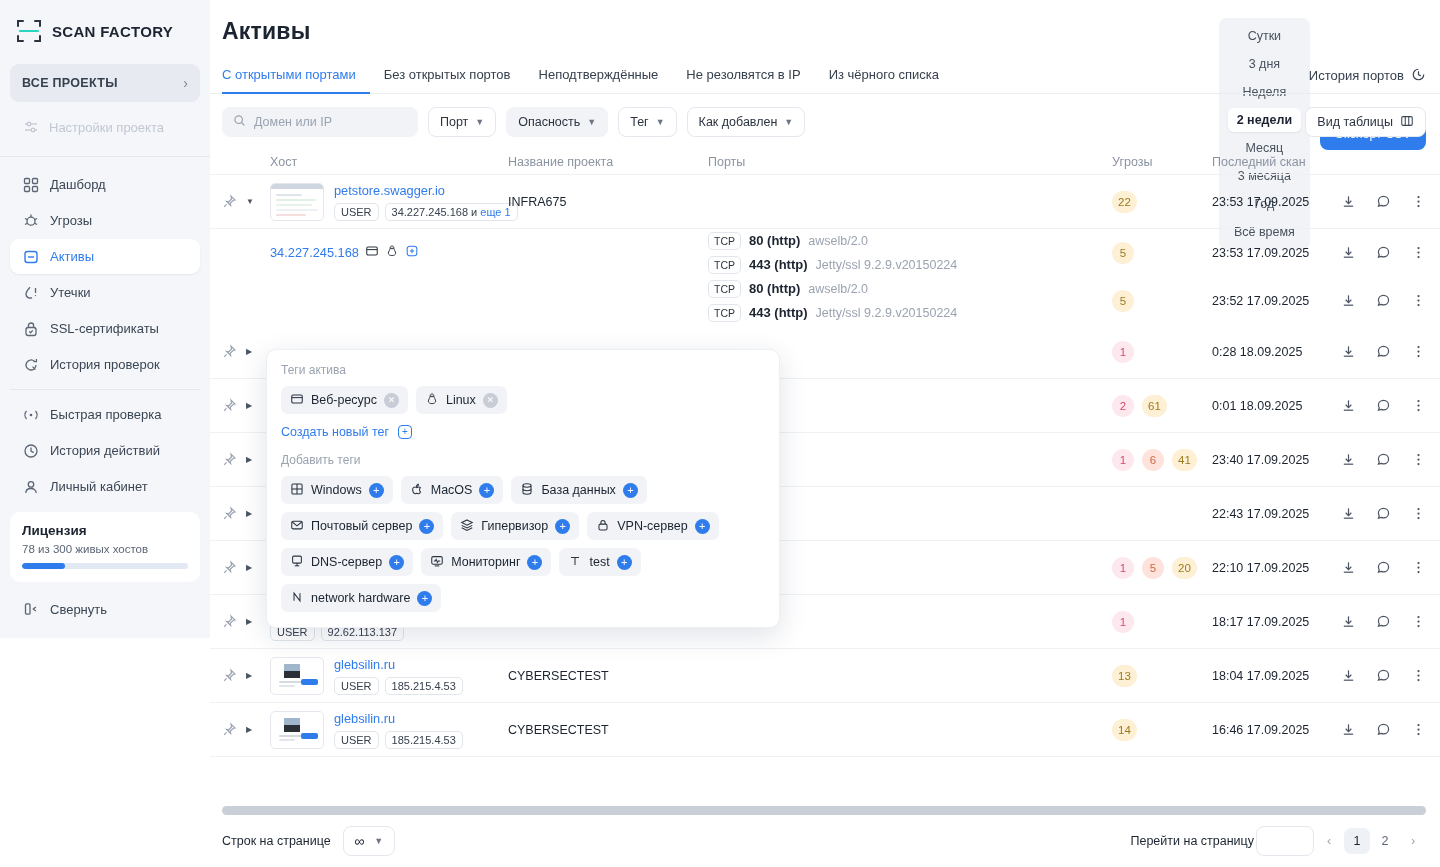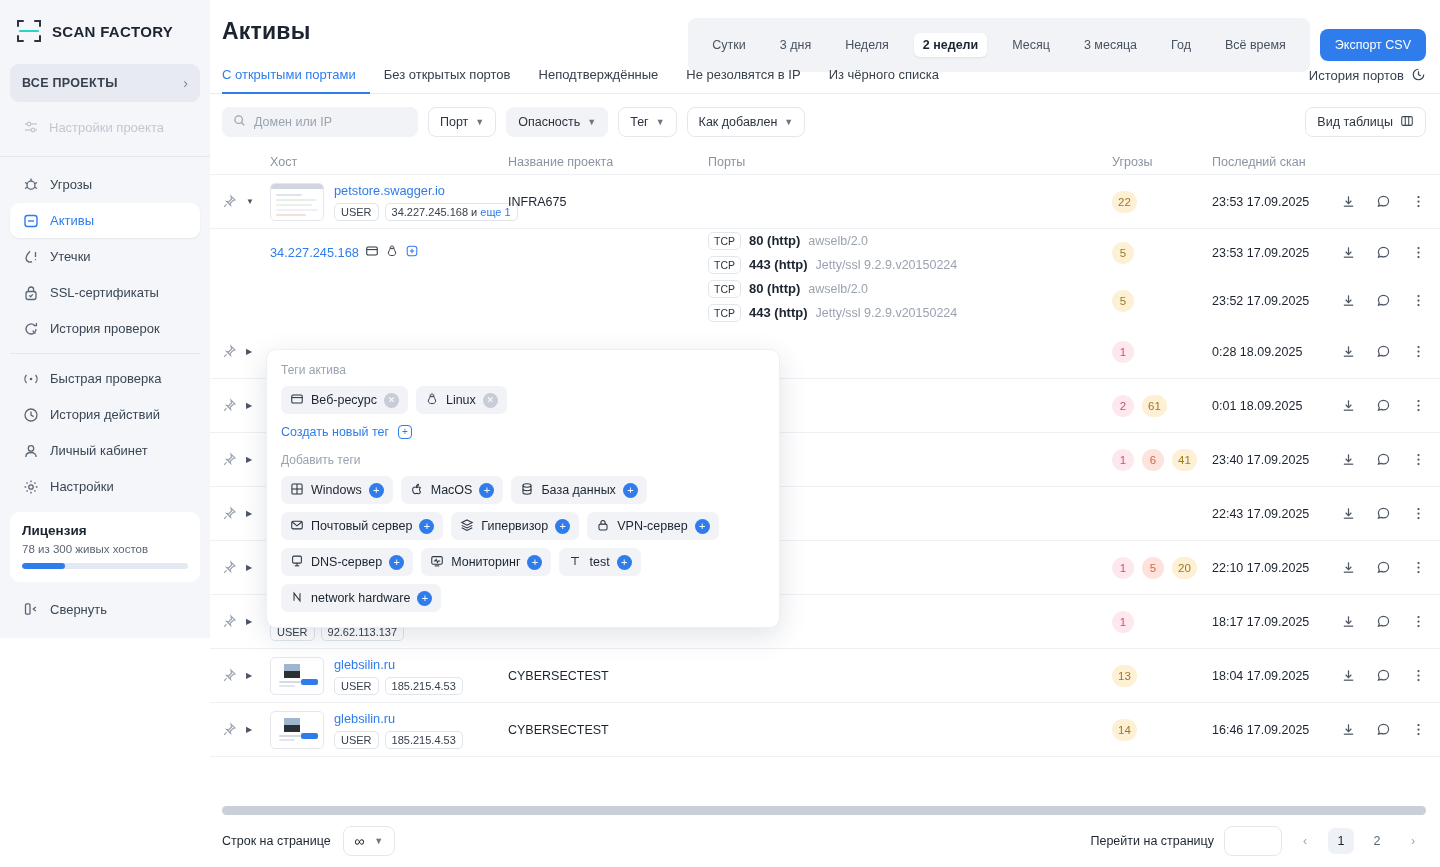--- a/index.html
+++ b/index.html
@@ -61,21 +61,21 @@
     height: 30px; font-size: 13px; color: #3b4654; cursor: pointer;
   }
 
   
   .main { flex: 1; height: 867px; position: relative; background: #fff; display: flex; flex-direction: column; }
 
   .topbar { display: flex; align-items: flex-start; padding: 18px 14px 0 12px; height: 58px; }
   .page-title { font-size: 23px; font-weight: bold; color: #1b2430; letter-spacing: .2px; padding-left: 0; }
   .top-right { margin-left: auto; display: flex; align-items: center; gap: 10px; }
   .period {
-    background: #f1f3f7; border-radius: 8px; padding: 15px; display: flex; align-items: center; gap: 16px;
+    background: #f1f3f7; border-radius: 8px; padding: 6px; display: flex; align-items: center; gap: 4px; flex-direction: column;
   }
   .period-item {
     font-size: 12.5px; color: #48525f; padding: 5px 9px; border-radius: 6px; cursor: pointer; white-space: nowrap;
   }
   .period-item.active { background: #fff; color: #1b2430; font-weight: bold; box-shadow: 0 1px 2px rgba(20,40,80,.08); }
   .export-btn {
     background: #2f7ced; color: #fff; font-size: 12.5px; border: none; border-radius: 8px;
     padding: 9px 15px; cursor: pointer; white-space: nowrap;
   }
 
@@ -204,21 +204,21 @@
   .hscroll { height: 9px; margin: 0 14px 0 12px; background: #c9ced7; border-radius: 5px; flex: none; }
   .footer {
     height: 52px; display: flex; align-items: center; padding: 0 14px 0 12px; flex: none; background: #fff;
   }
   .rows-label { font-size: 12.5px; color: #1b2430; }
   .rows-select {
     margin-left: 12px; height: 30px; min-width: 52px; border: 1px solid #e4e8ee; border-radius: 8px;
     display: flex; align-items: center; justify-content: center; gap: 10px; padding: 0 10px;
     font-size: 14px; color: #1b2430; cursor: pointer;
   }
-  .pager { margin-left: auto; display: flex; align-items: center; gap: 10px; }
+  .pager { margin-left: auto; display: flex; align-items: center; gap: 2px; }
   .pager-label { font-size: 12.5px; color: #1b2430; }
   .page-input { width: 58px; height: 30px; border: 1px solid #e4e8ee; border-radius: 8px; }
   .page-input input { width: 100%; height: 100%; border: none; outline: none; background: transparent; text-align: center; font-size: 12.5px; font-family: "Liberation Sans", sans-serif; }
   .pg { width: 26px; height: 26px; border-radius: 7px; display: flex; align-items: center; justify-content: center; font-size: 12.5px; color: #5b6675; cursor: pointer; }
   .pg.active { background: #eef1f6; color: #1b2430; }
   .pg.arrow { color: #9aa3b0; }
 </style>
 </head>
 <body>
 
@@ -246,20 +246,31 @@
         <circle cx="6" cy="5" r="1.8" fill="#f4f6f9"></circle>
           <circle cx="10" cy="11" r="1.8" fill="#f4f6f9"></circle>
       </svg>
     </span>
     <span>Настройки проекта</span>
   </div>
 
   <div class="sb-div"></div>
 
   <nav class="nav">
+    <div class="nav-item">
+      <span class="nav-ico">
+        <svg width="16" height="16" viewBox="0 0 16 16" fill="none" stroke="#5b6675" stroke-width="1.3">
+          <rect x="1.5" y="1.5" width="5" height="5" rx="1"></rect>
+            <rect x="9.5" y="1.5" width="5" height="5" rx="1"></rect>
+          <rect x="1.5" y="9.5" width="5" height="5" rx="1"></rect>
+            <rect x="9.5" y="9.5" width="5" height="5" rx="1"></rect>
+        </svg>
+      </span>
+      <span>Дашборд</span>
+    </div>
     <div class="nav-item">
       <span class="nav-ico">
         <svg width="16" height="16" viewBox="0 0 16 16" fill="none" stroke="#5b6675" stroke-width="1.3">
           <circle cx="8" cy="8.2" r="4"></circle>
             <line x1="8" y1="1.5" x2="8" y2="4"></line>
           <line x1="2" y1="5.5" x2="4.3" y2="6.6"></line>
             <line x1="14" y1="5.5" x2="11.7" y2="6.6"></line>
           <line x1="2" y1="11.5" x2="4.3" y2="10.2"></line>
             <line x1="14" y1="11.5" x2="11.7" y2="10.2"></line>
         </svg>

